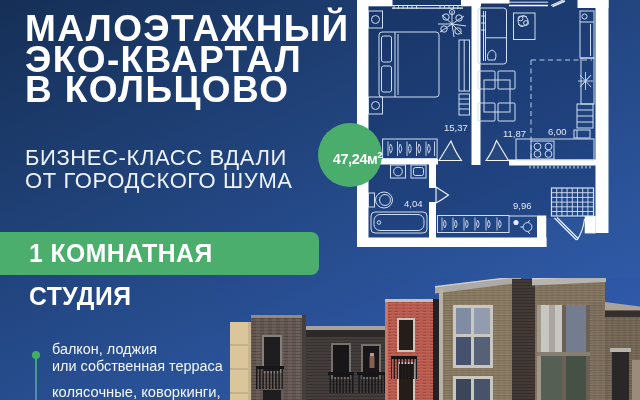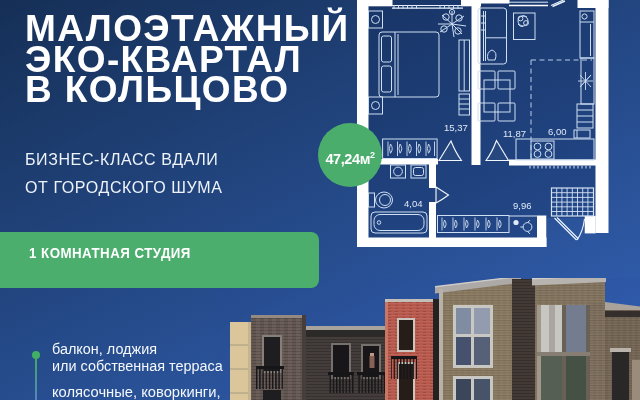--- a/index.html
+++ b/index.html
@@ -2,31 +2,31 @@
 <html><head>
 <meta charset="utf-8">
 <style>
   html,body{margin:0;padding:0;}
   .page{position:relative;width:640px;height:400px;overflow:hidden;
     font-family:"Liberation Sans",sans-serif;
     background:linear-gradient(155deg,#152f56 0%,#3463b8 100%);}
   .title{position:absolute;left:25px;top:14px;color:#ffffff;font-weight:bold;
     font-size:37px;line-height:30.5px;letter-spacing:1.4px;}
   .subtitle{position:absolute;left:25px;top:146px;color:#eef3f9;
-    font-size:16px;line-height:28px;letter-spacing:0.6px;font-weight:normal;}
-  .banner{position:absolute;left:0;top:232px;width:319px;height:56px;
+    font-size:22px;line-height:23px;letter-spacing:0.6px;font-weight:normal;}
+  .banner{position:absolute;left:0;top:232px;width:319px;height:43px;
     background:#4cae6d;border-radius:0 8px 8px 0;color:#fff;font-weight:bold;
-    font-size:14px;letter-spacing:0.5px;line-height:43px;padding-left:29px;box-sizing:border-box;}
+    font-size:26px;letter-spacing:0.5px;line-height:43px;padding-left:29px;box-sizing:border-box;}
   .b1{position:absolute;left:52px;top:341px;transform:scaleX(0.93);transform-origin:left top;color:#f4f8fc;font-size:15.5px;line-height:16.5px;}
   .b2{position:absolute;left:52px;top:384px;transform:scaleX(0.95);transform-origin:left top;color:#f4f8fc;font-size:15.5px;line-height:16.5px;}
   .dot{position:absolute;left:32px;top:351px;width:8px;height:8px;border-radius:50%;background:#41b065;}
   .vline{position:absolute;left:35px;top:359px;width:2px;height:41px;
     background:linear-gradient(#43a868,#5585bd);}
   .badge{position:absolute;left:318px;top:123px;width:64px;height:64px;border-radius:50%;
-    background:#4bad6c;color:#fff;font-weight:bold;font-size:14.5px;text-align:center;line-height:64px;letter-spacing:-0.4px;}
+    background:#4bad6c;color:#fff;font-weight:bold;font-size:14.5px;text-align:right;line-height:64px;letter-spacing:-0.4px;}
   .badge sup{font-size:9px;}
   svg{position:absolute;display:block;}
 </style>
 </head>
 <body>
 <div class="page">
 
   <svg id="bldg" style="left:215px;top:278px" width="425" height="122" viewBox="215 278 425 122">
 
     <rect x="230" y="322" width="21" height="78" fill="#e9d09c"></rect>

